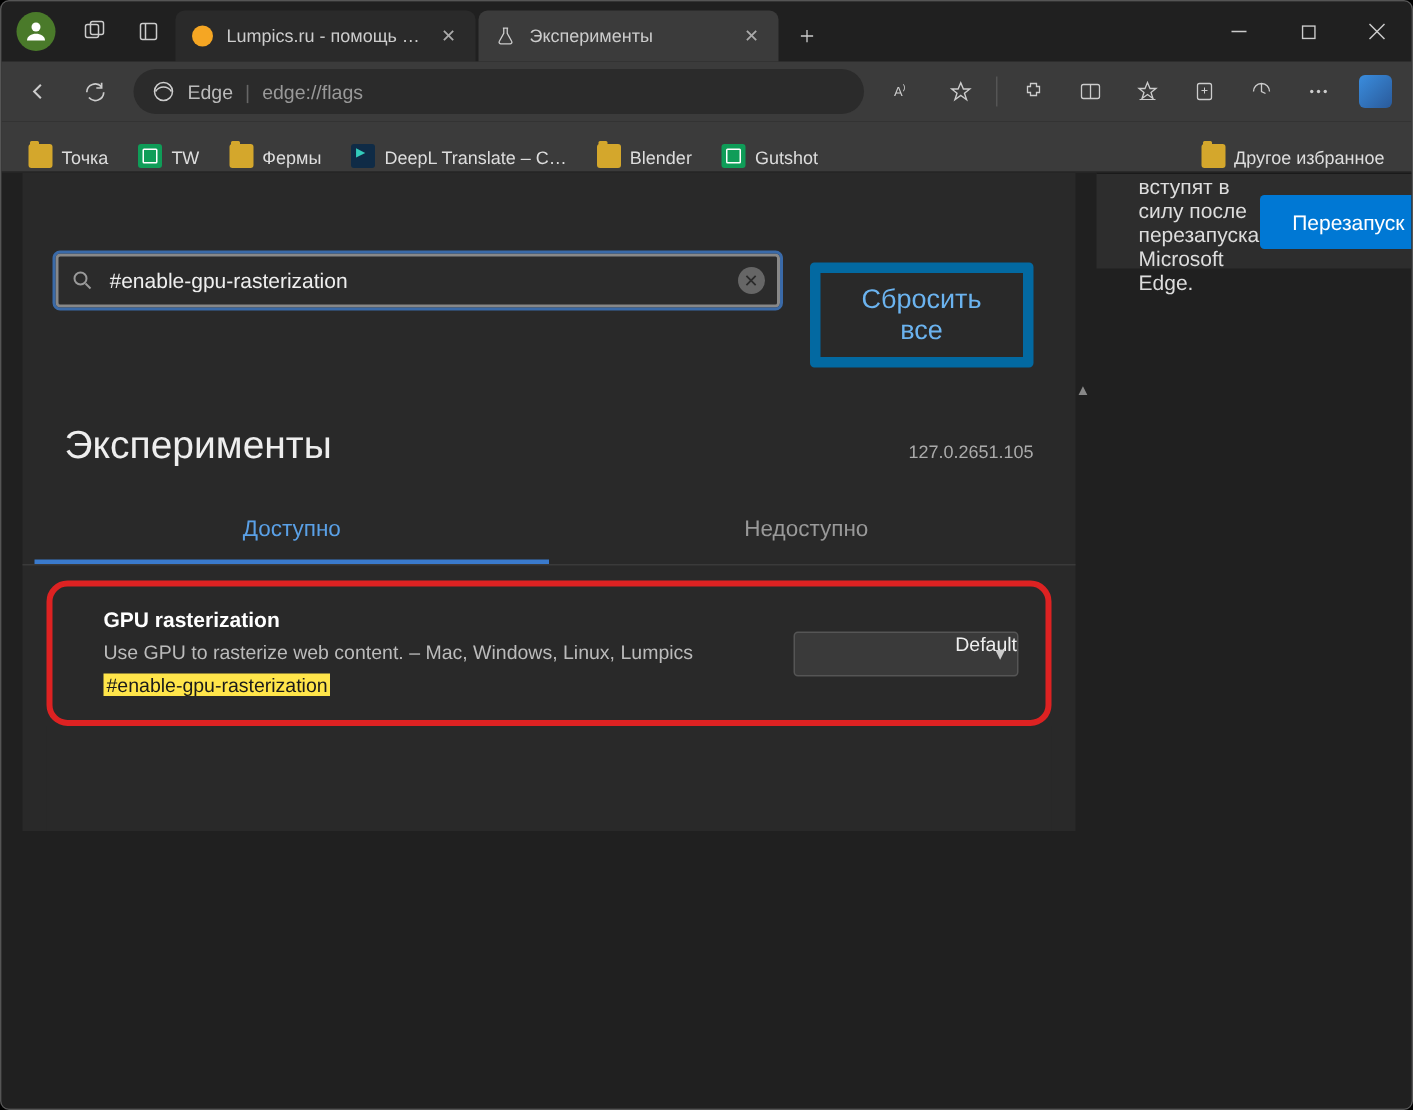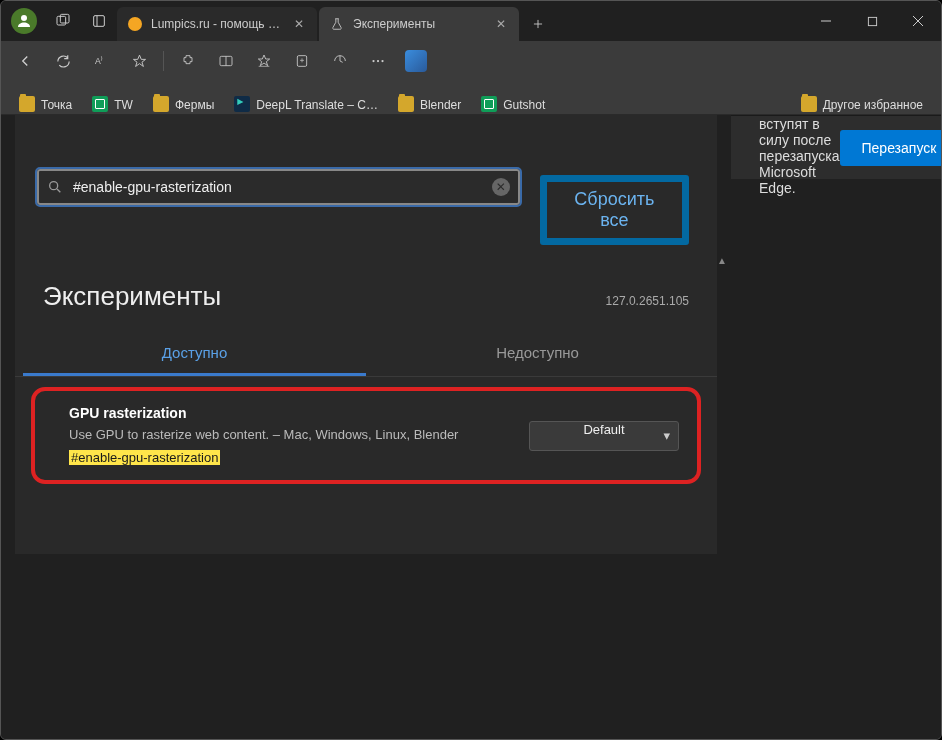--- a/index.html
+++ b/index.html
@@ -52,21 +52,21 @@
 .page-title { color: #eee; font-size: 26px; font-weight: 400; flex:1;}
 .version { color: #aaa; font-size: 12px; }
 .tabs-row { display: flex; border-bottom: 1px solid #3a3a3a; padding: 0 8px; margin-top:8px;}
 .ptab { flex: 1; text-align: center; padding: 12px 0; font-size: 15px; color: #999; }
 .ptab.active { color: #5aa0e6; border-bottom: 3px solid #3a7acc; }
 .flag-card { margin: 10px 16px 0; border: 4px solid #d22; border-radius: 14px; padding: 14px 18px 14px; background: #292929; display: flex; align-items: center; position:relative;}
 .flag-left { flex: 1; margin-left: 16px; }
 .flag-title { color: #fff; font-size: 14px; font-weight: 600; margin-bottom: 6px; }
 .flag-desc { color: #bbb; font-size: 13px; margin-bottom: 6px; }
 .flag-hash { background: #ffe54a; color: #1a1a1a; font-size: 13px; padding: 0 2px; display: inline-block; }
-.flag-select { width: 150px; height: 30px; background: #3a3a3a; border: 1px solid #555; color: #eee; border-radius: 3px; text-align:center; font-size:13px; position:relative;}
+.flag-select { width: 150px; height: 30px; background: #3a3a3a; border: 1px solid #555; color: #eee; border-radius: 3px; text-align:right; font-size:13px; position:relative;}
 .flag-select::after { content:'▾'; position:absolute; right:8px; top:6px; color:#ccc;}
 .spacer-block { height: 70px; background:#292929; margin:0 16px; }
 .scroll-up { position:absolute; right:2px; top:140px; width:14px; height:14px; color:#888; font-size:10px; text-align:center;}
 .footer { height: 64px; background: #2d2d2d; display: flex; align-items: center; padding: 0 28px; border-top: 1px solid #1a1a1a;}
 .footer-text { flex: 1; color: #ddd; font-size: 14px; }
 .restart-btn { background: #0078d4; color: #fff; border: none; padding: 10px 22px; border-radius: 3px; font-size: 14px; }
 svg { display:block; }
 </style>
 </head>
 <body>
@@ -140,20 +140,31 @@
     <div class="tbtn">
         <svg viewBox="0 0 24 24" width="18" height="18">
           <path d="M15 6l-6 6 6 6" stroke="#ccc" fill="none" stroke-width="1.8"></path>
         </svg>
       </div>
     <div class="tbtn">
         <svg viewBox="0 0 24 24" width="17" height="17">
           <path d="M4 12a8 8 0 0114-5M20 12a8 8 0 01-14 5M18 3v5h-5" stroke="#ccc" fill="none" stroke-width="1.6"></path>
         </svg>
       </div>
+    <div class="addr">
+      <span class="edge-ico">
+        <svg viewBox="0 0 24 24" width="16" height="16">
+            <circle cx="12" cy="12" r="9" stroke="#ccc" fill="none" stroke-width="1.5"></circle>
+            <path d="M4 12c4-6 12-6 16 0" stroke="#ccc" fill="none" stroke-width="1.5"></path>
+          </svg>
+      </span>
+      <span>Edge</span>
+      <span class="sep">|</span>
+      <span style="color:#999">edge://flags</span>
+    </div>
     <div class="tbar-right">
       <div class="tbtn">
           <svg viewBox="0 0 24 24" width="16" height="16">
             <text x="3" y="17" font-size="13" fill="#ccc">A⁾</text>
           </svg>
         </div>
       <div class="tbtn">
           <svg viewBox="0 0 24 24" width="17" height="17">
             <path d="M12 3l2.5 6h6l-5 4 2 6-5.5-4-5.5 4 2-6-5-4h6z" stroke="#ccc" fill="none" stroke-width="1.3"></path>
           </svg>
@@ -258,21 +269,21 @@
         </div>
 
         <div class="tabs-row">
           <div class="ptab active">Доступно</div>
           <div class="ptab">Недоступно</div>
         </div>
 
         <div class="flag-card">
           <div class="flag-left">
             <div class="flag-title">GPU rasterization</div>
-            <div class="flag-desc">Use GPU to rasterize web content. – Mac, Windows, Linux, Blender</div>
+            <div class="flag-desc">Use GPU to rasterize web content. – Mac, Windows, Linux, Lumpics</div>
             <span class="flag-hash">#enable-gpu-rasterization</span>
           </div>
           <div class="flag-select">
             <span>Default</span>
           </div>
         </div>
         <div class="spacer-block"></div>
       </div>
       <div class="scroll-up">▲</div>
     </div>

